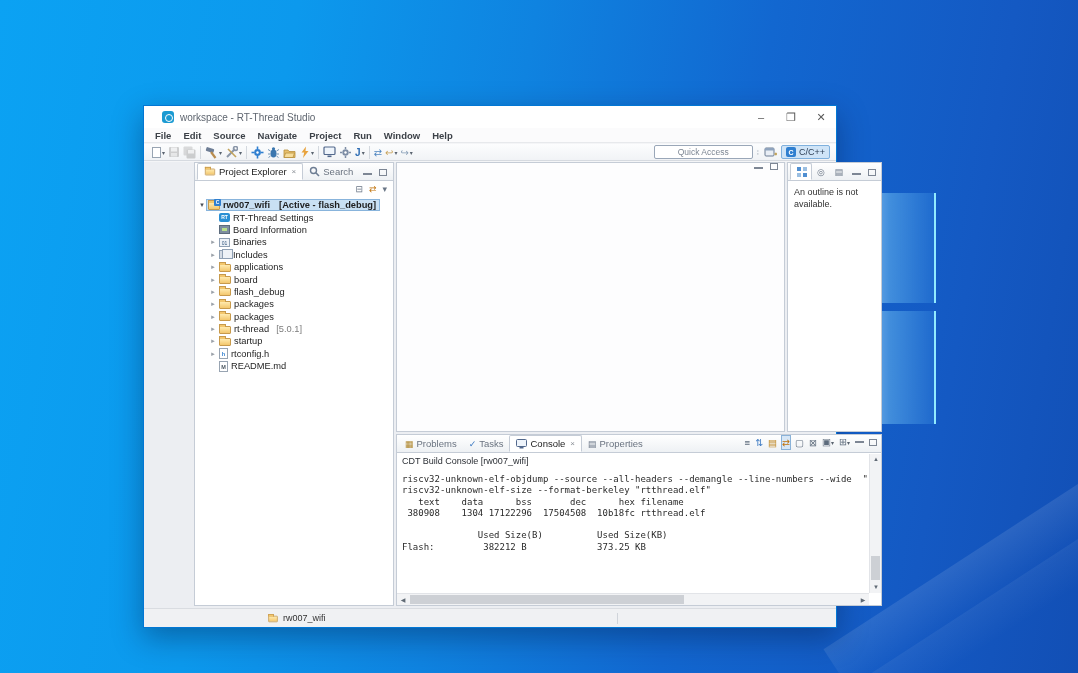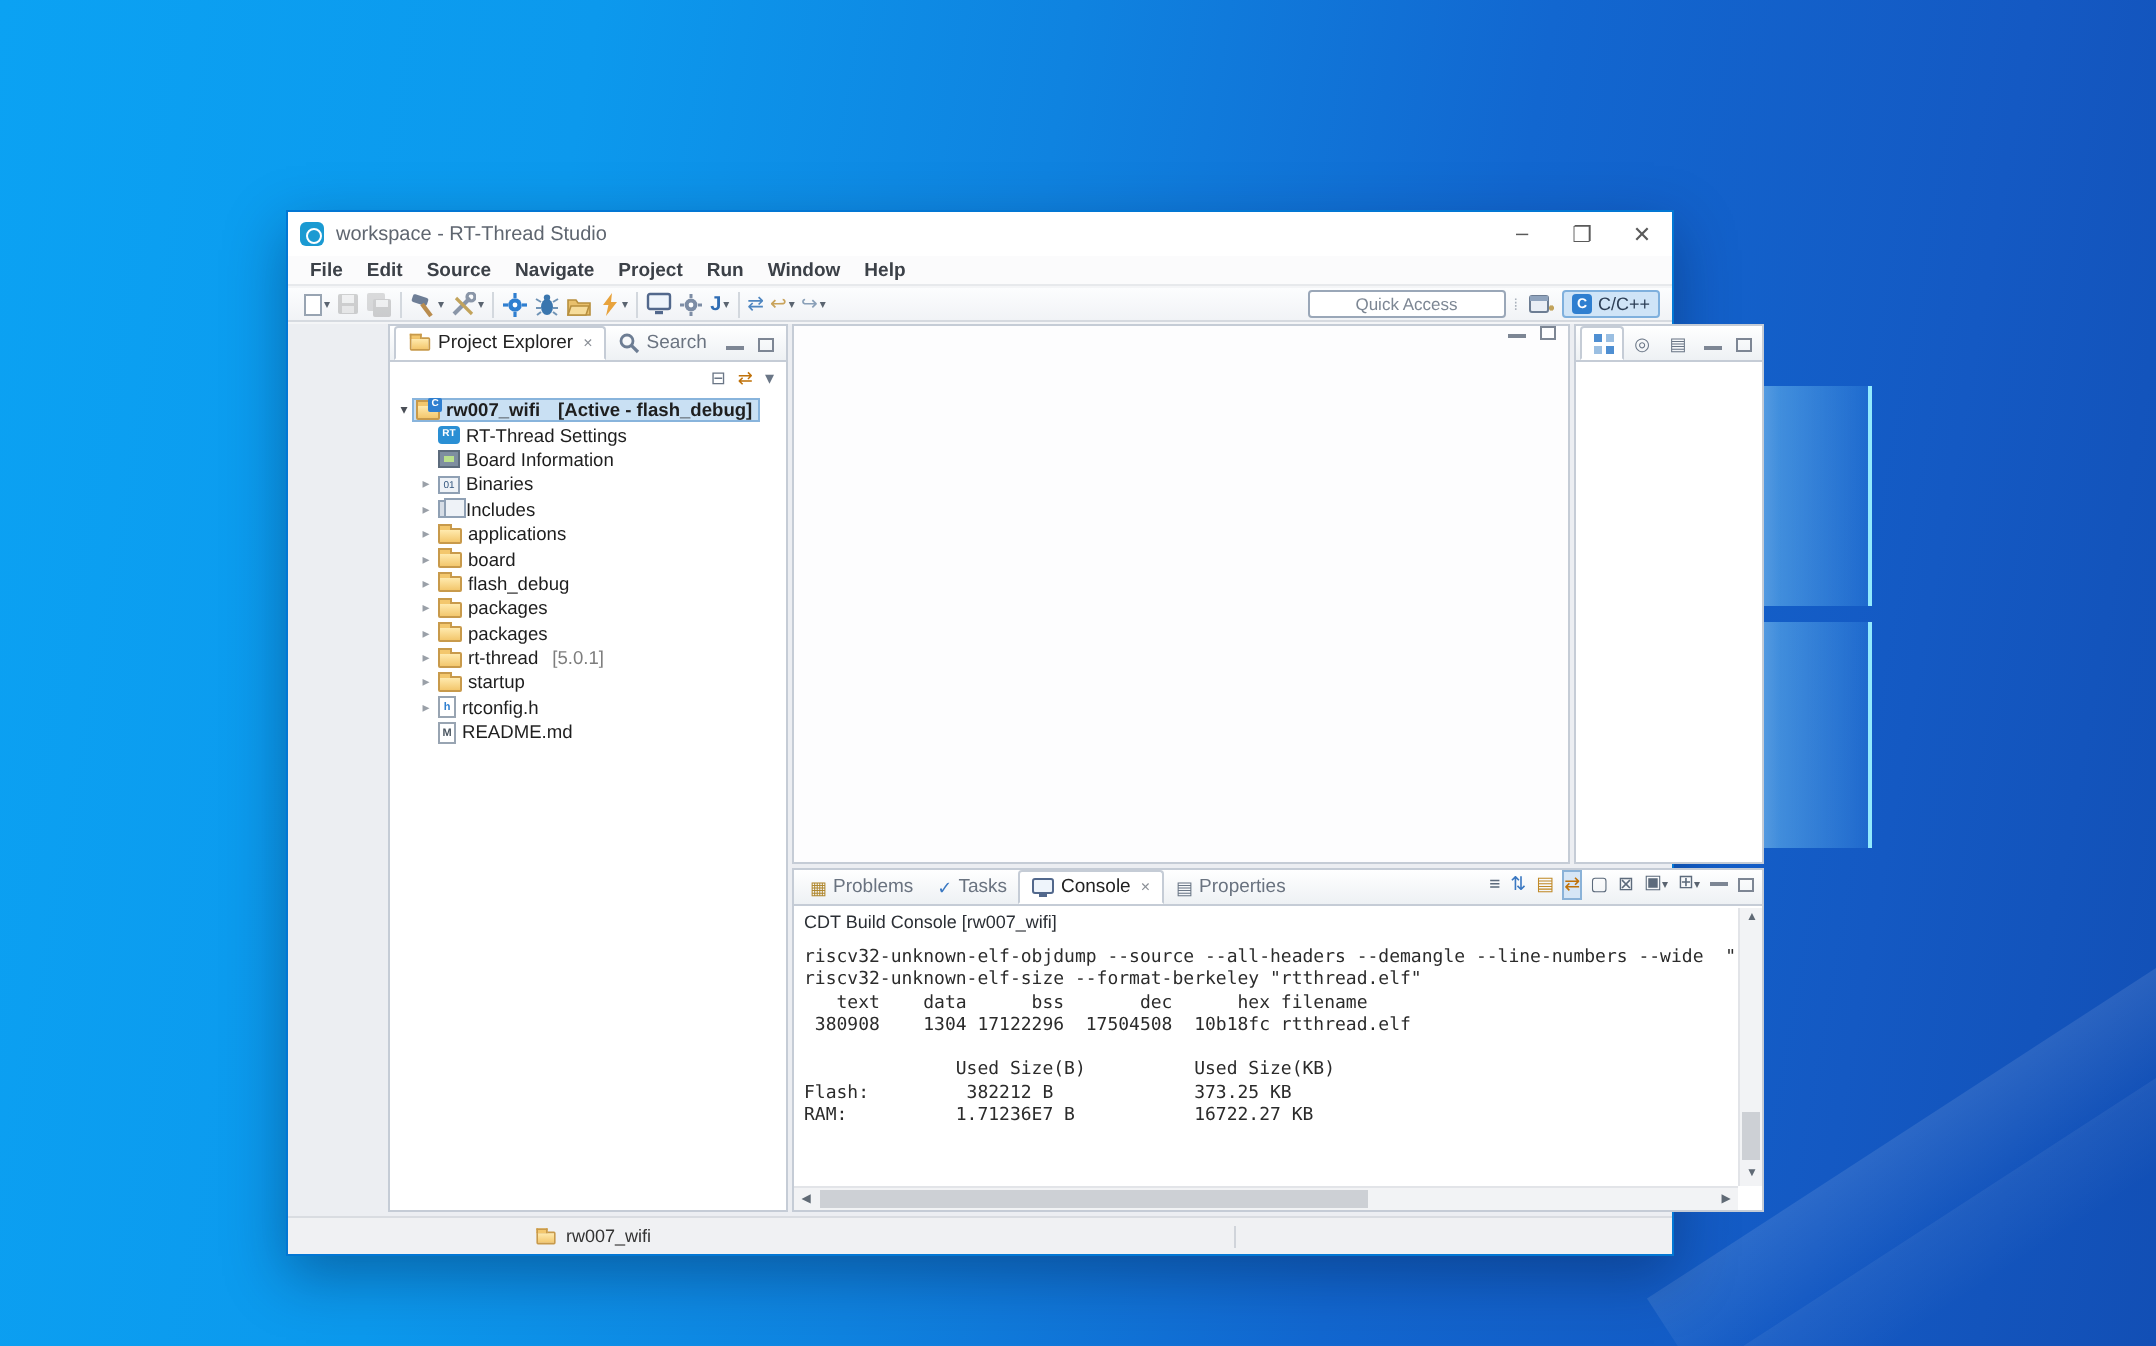--- a/index.html
+++ b/index.html
@@ -18,21 +18,21 @@
   .beam1 { left:800px; top:520px; width:460px; height:50px;
     background:linear-gradient(rgba(255,255,255,.10),rgba(255,255,255,0)); }
   .beam2 { left:760px; top:600px; width:460px; height:40px;
     background:linear-gradient(rgba(255,255,255,.06),rgba(255,255,255,0)); }
 
   
   .window { position:absolute; left:143px; top:105px; width:694px; height:523px;
     background:#f4f5f7; border:1px solid #0277d4; border-bottom-width:2px;
     box-shadow:0 10px 28px rgba(0,20,60,.38); font-size:9.5px; color:#333; }
   .titlebar { position:absolute; left:0; top:0; width:692px; height:22px; background:#ffffff;
-    display:flex; align-items:center; padding-left:6px; }
+    display:flex; align-items:center; padding-left:18px; }
   .app-icon { width:12px; height:12px; border-radius:3px; background:#1b9ad2; position:relative; margin-right:6px; }
   .app-icon::before { content:""; position:absolute; left:3px; top:3px; width:6px; height:6px;
     border:1.5px solid #fff; border-radius:50%; }
   .title-text { color:#5f6670; font-size:10px; }
   .win-controls { margin-left:auto; display:flex; height:22px; }
   .win-btn { width:30px; height:22px; display:flex; align-items:center; justify-content:center;
     color:#5a5a5a; font-size:11px; }
 
   .menubar { position:absolute; left:0; top:22px; width:692px; height:15px; background:#fbfbfc;
     display:flex; align-items:center; padding-left:5px; border-bottom:1px solid #e7e9ec; }
@@ -469,20 +469,21 @@
             <span class="vicon">◎</span>
           </span>
           <span class="tab icon-tab" style="width:18px">
             <span class="vicon">▤</span>
           </span>
           <span class="panel-minmax">
             <span class="mm-min"></span>
             <span class="mm-max"></span>
           </span>
         </div>
+        <div class="outline-msg">An outline is not available.</div>
       </div>
 
       <div class="panel console">
         <div class="tabrow">
           <span class="tab">
             <span class="vicon" style="color:#b0882f">▦</span>
             <span>Problems</span>
           </span>
           <span class="tab">
             <span class="vicon" style="color:#3a78c2">✓</span>
@@ -517,21 +518,20 @@
         <div class="console-title">CDT Build Console [rw007_wifi]</div>
 
         <div class="console-body">
           <div class="cline">riscv32-unknown-elf-objdump --source --all-headers --demangle --line-numbers --wide  "rtthread</div>
           <div class="cline">riscv32-unknown-elf-size --format-berkeley "rtthread.elf"</div>
           <div class="cline">   text    data      bss       dec      hex filename</div>
           <div class="cline"> 380908    1304 17122296  17504508  10b18fc rtthread.elf</div>
           <div class="cline"> </div>
           <div class="cline">              Used Size(B)          Used Size(KB)</div>
           <div class="cline">Flash:         382212 B             373.25 KB</div>
-          <div class="cline">RAM:          1.71236E7 B           16722.27 KB</div>
           <div class="cline"> </div>
         </div>
 
         <div class="vscroll">
           <span class="varrow" style="top:0">▲</span>
           <div class="vthumb"></div>
           <span class="varrow" style="bottom:0">▼</span>
         </div>
         <div class="hscroll">
           <span class="harrow" style="left:0">◀</span>

